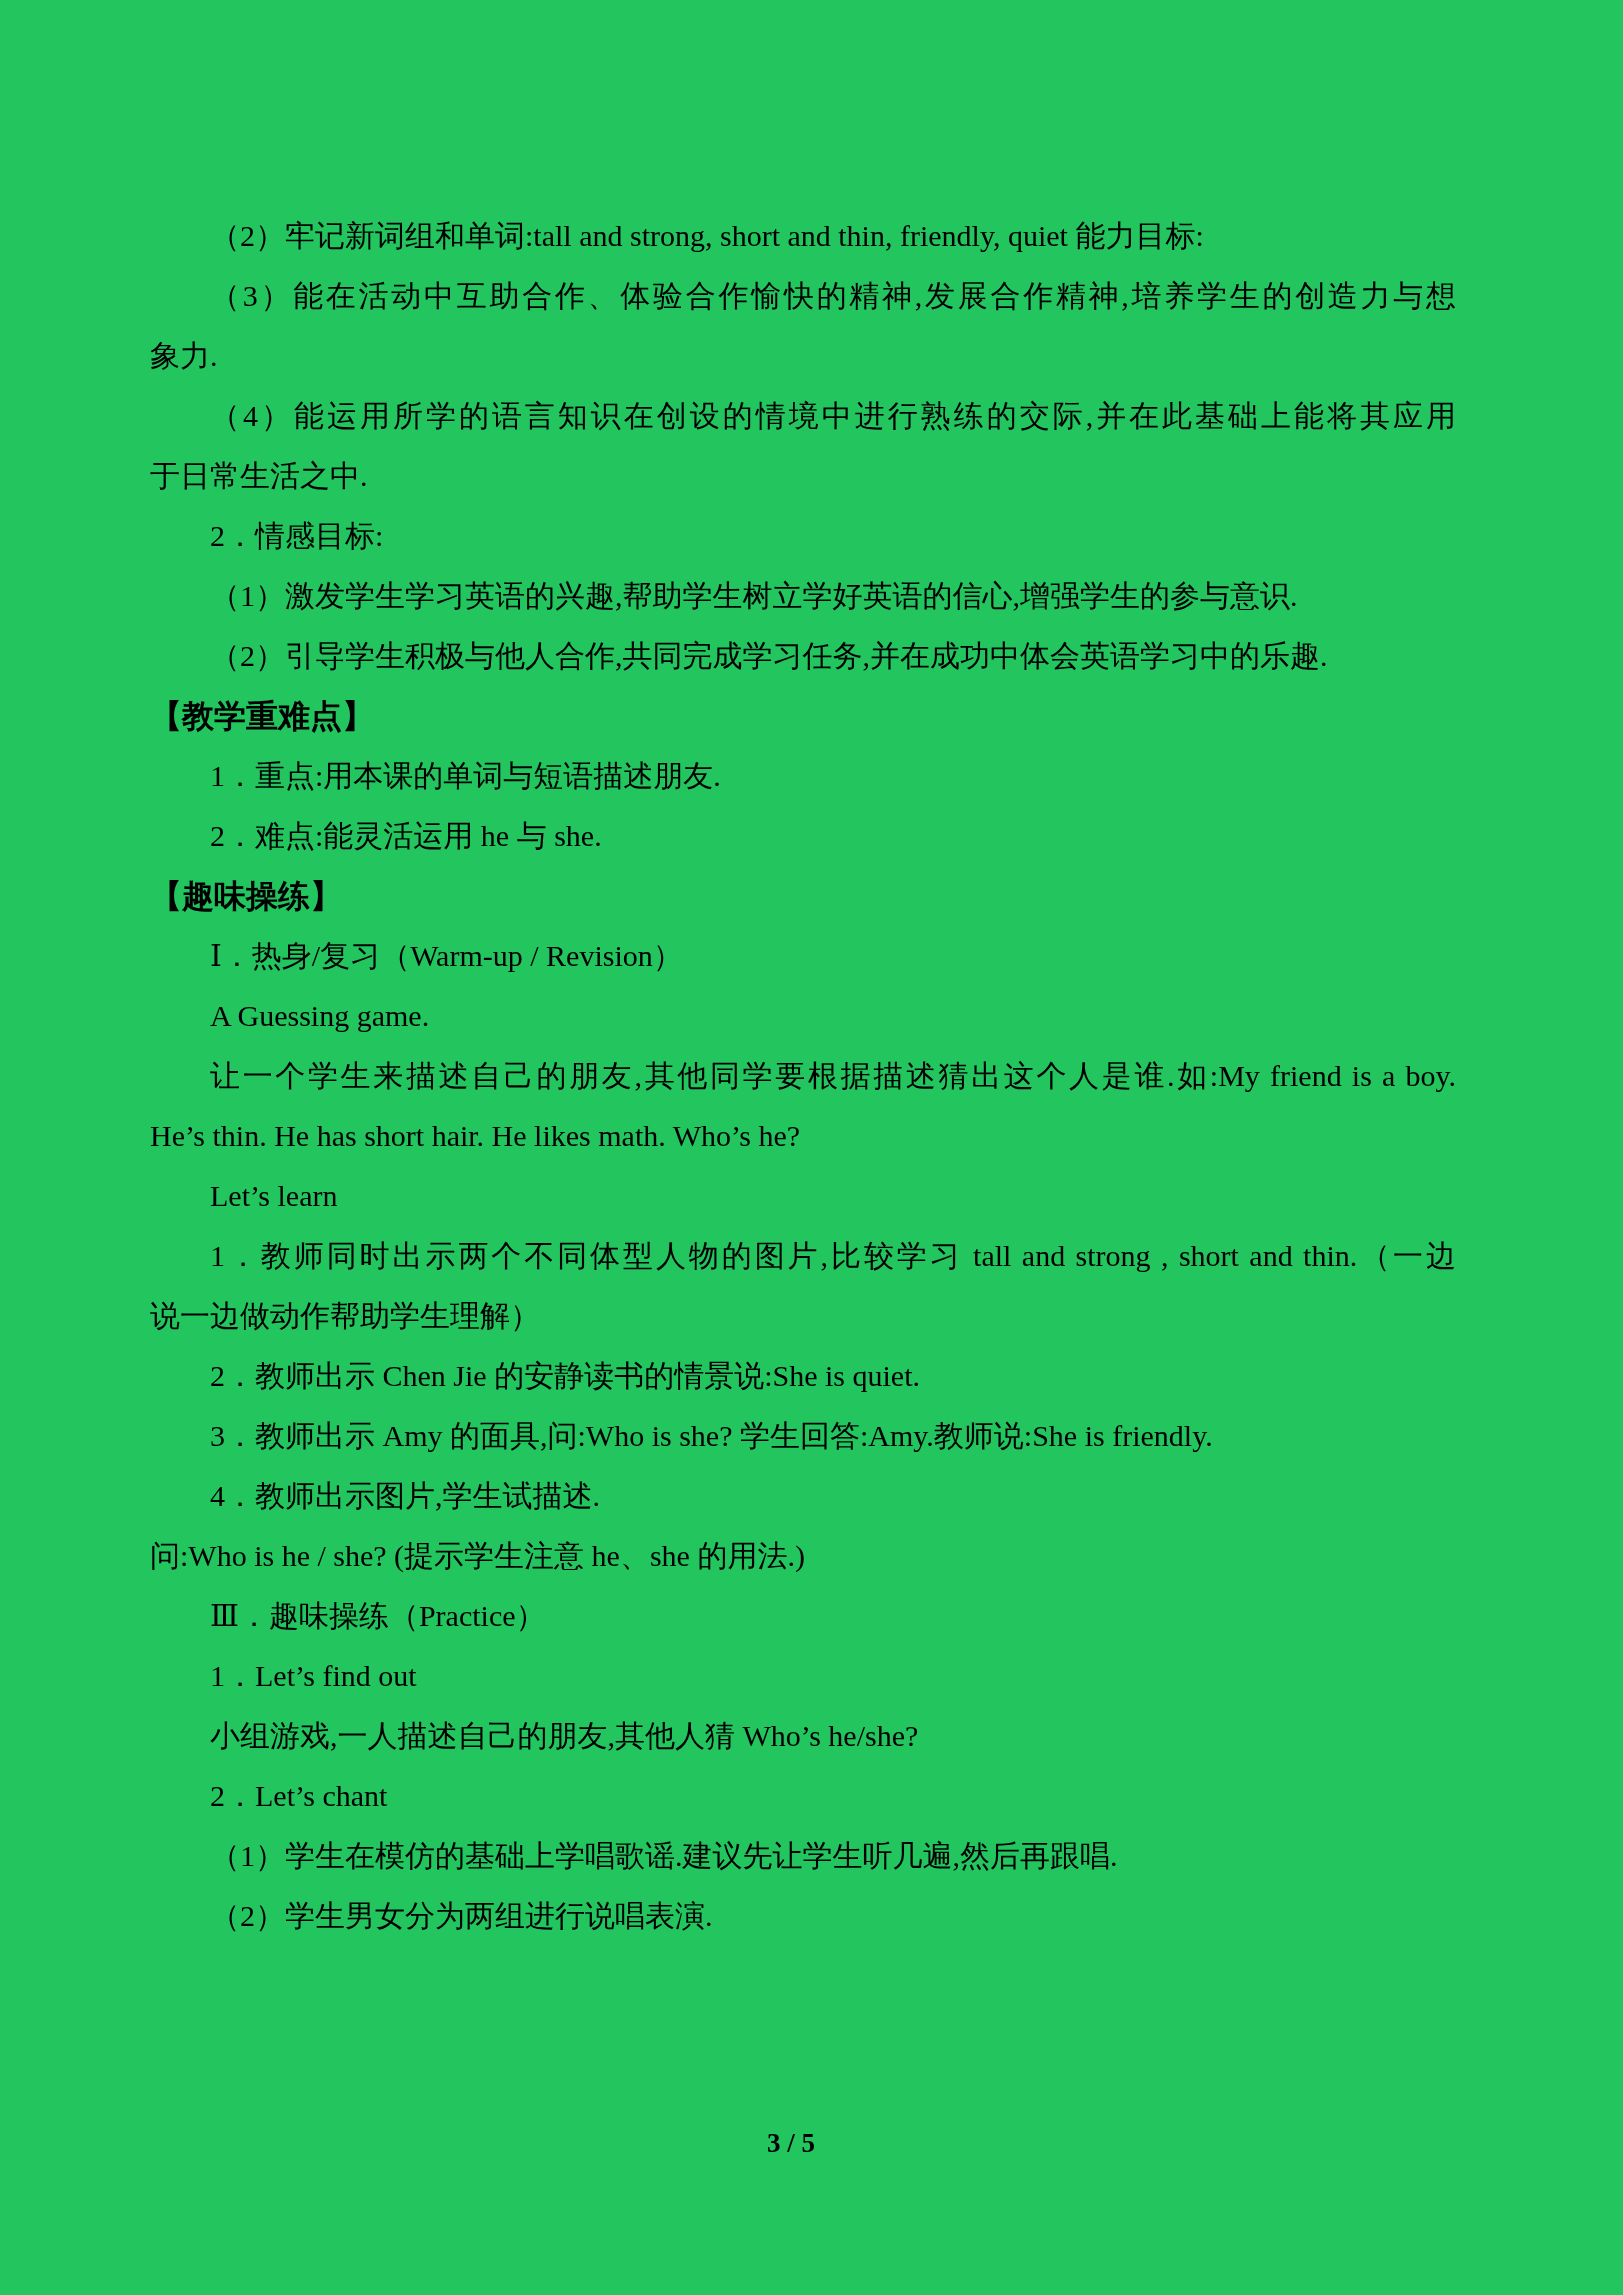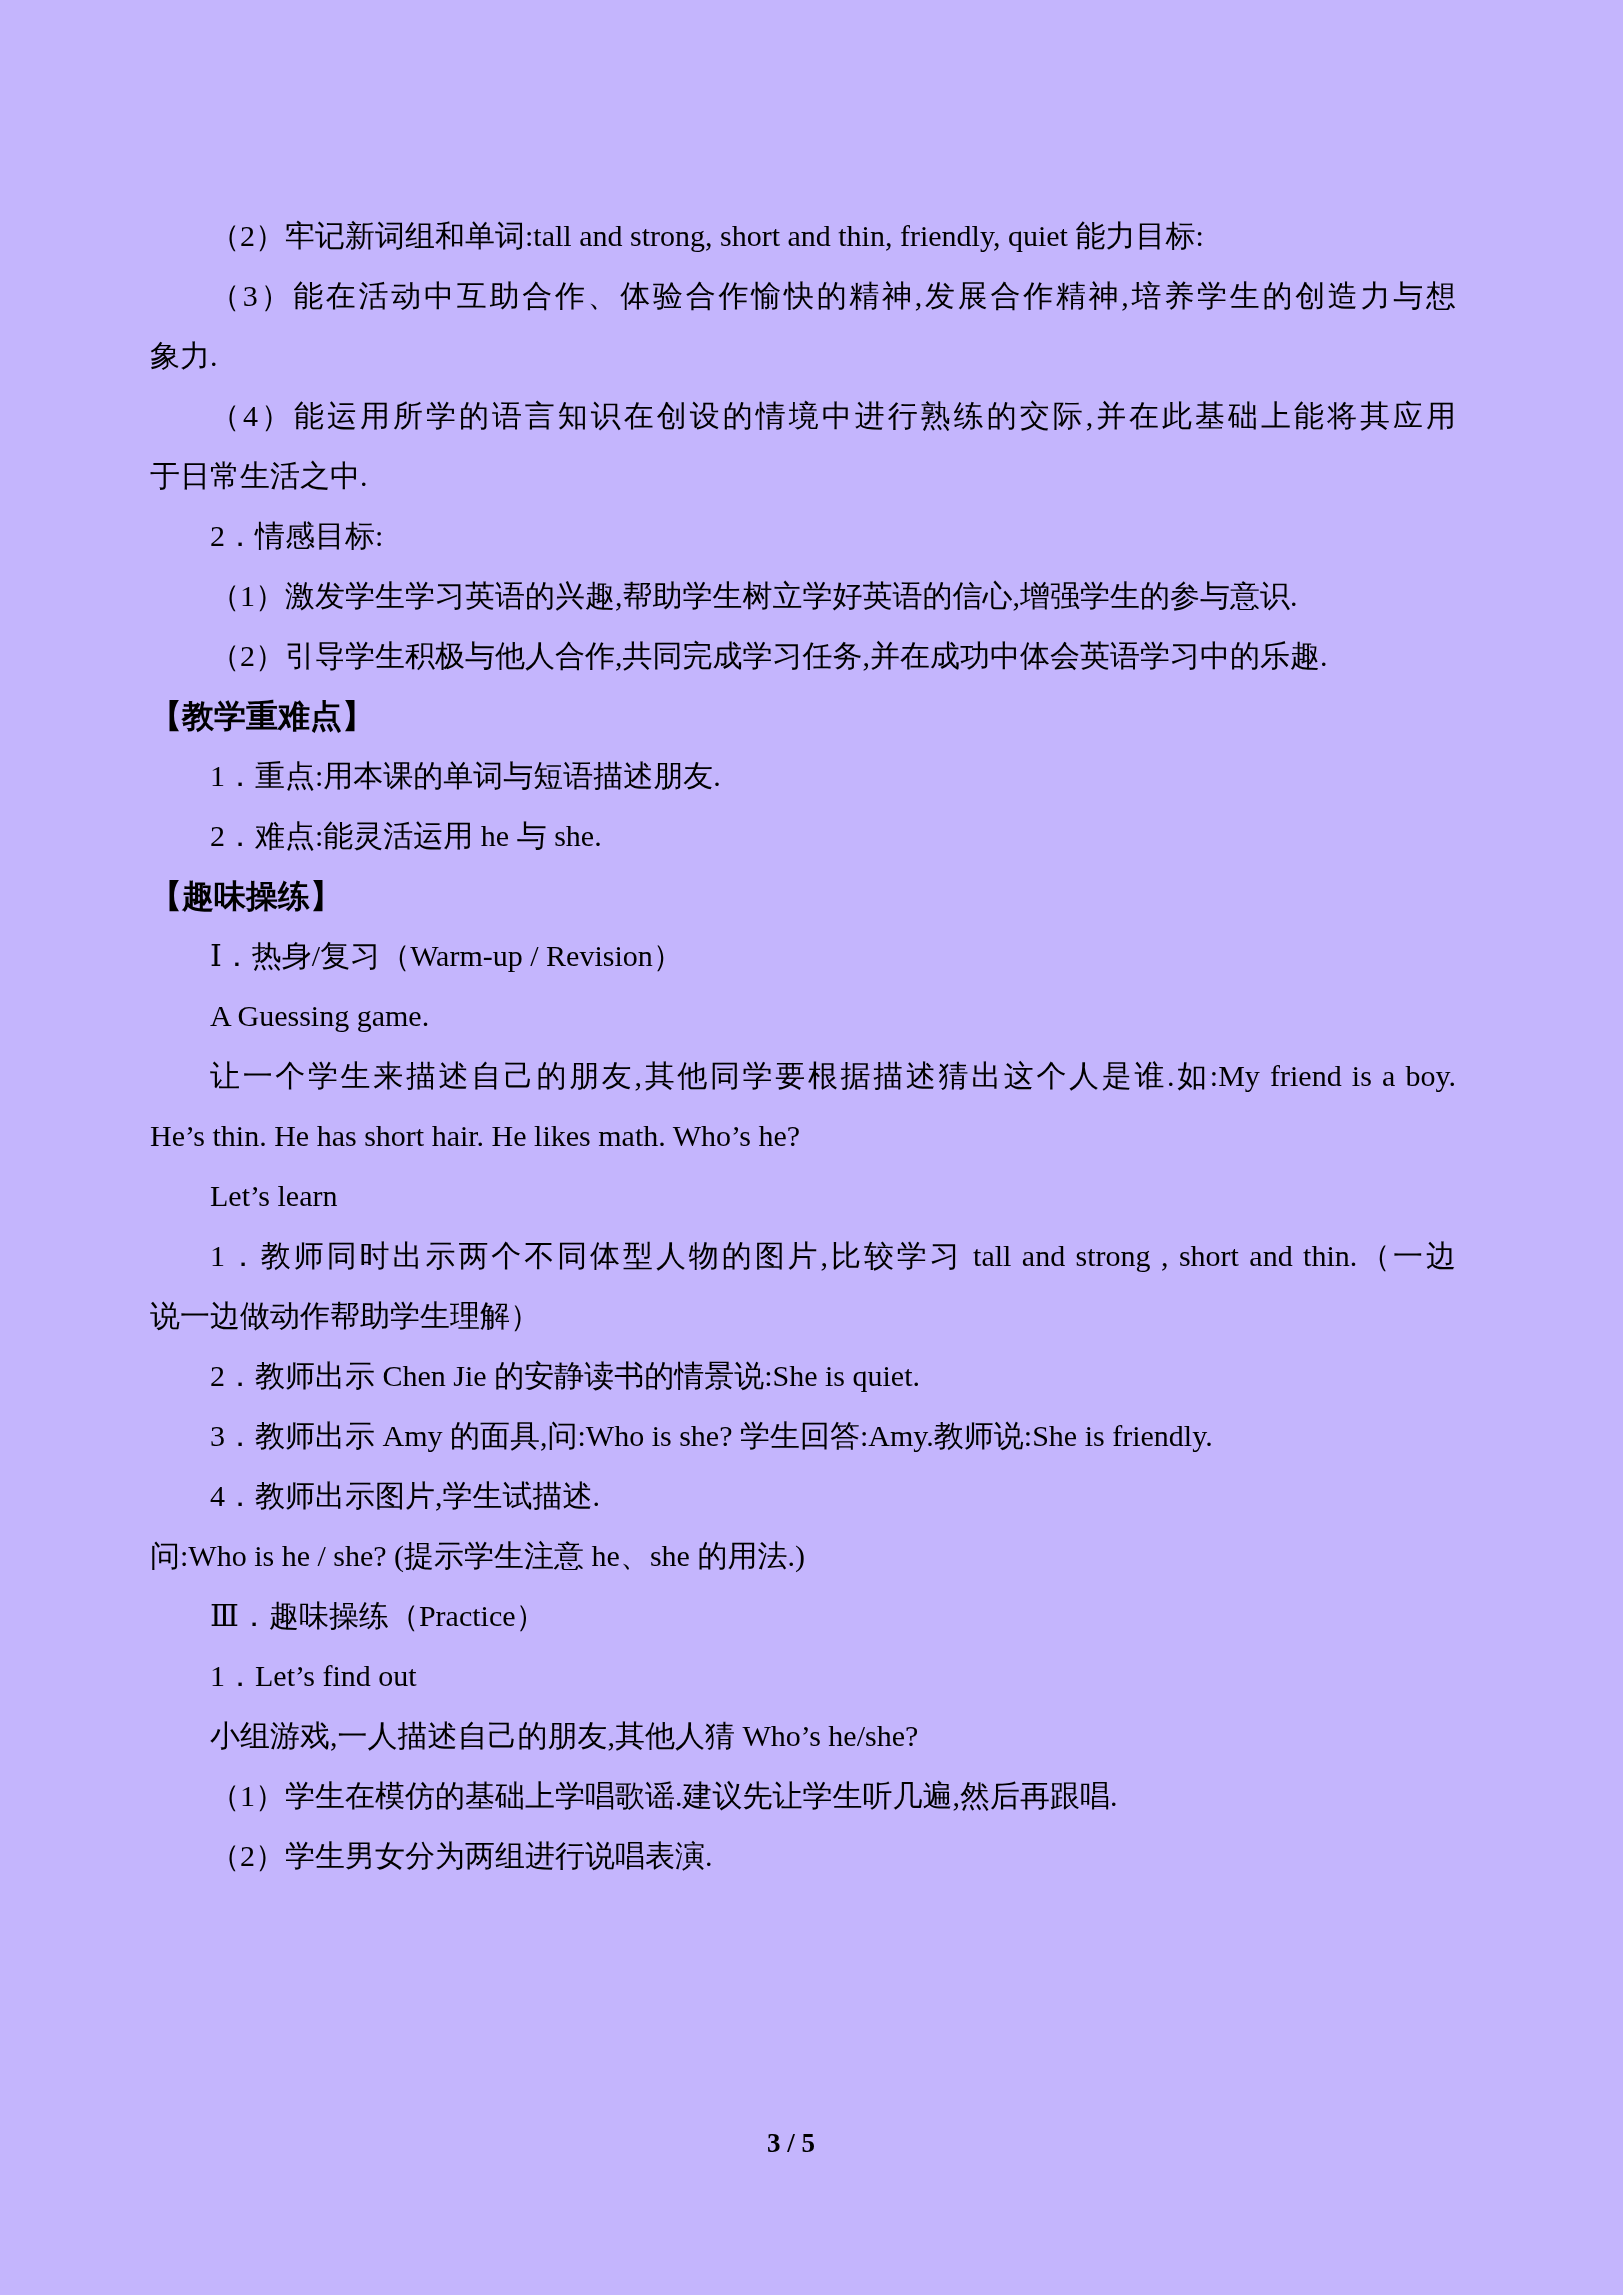--- a/index.html
+++ b/index.html
@@ -4,21 +4,21 @@
 <style>
   html, body {
     margin: 0;
     padding: 0;
     background: #ffffff;
   }
   .page {
     position: relative;
     width: 1623px;
     height: 2295px;
-    background: #c4b5fd;
+    background: #22c55e;
     color: #000000;
     font-family: "Liberation Serif", "DejaVu Serif", serif;
     overflow: hidden;
   }
   .content {
     position: absolute;
     left: 150px;
     top: 206px;
     width: 1306px;
   }
@@ -78,18 +78,19 @@
     <p class="line indent">Let’s learn</p>
     <p class="line indent justify">1．教师同时出示两个不同体型人物的图片,比较学习 tall and strong , short and thin.（一边</p>
     <p class="line">说一边做动作帮助学生理解）</p>
     <p class="line indent">2．教师出示 Chen Jie 的安静读书的情景说:She is quiet.</p>
     <p class="line indent">3．教师出示 Amy 的面具,问:Who is she? 学生回答:Amy.教师说:She is friendly.</p>
     <p class="line indent">4．教师出示图片,学生试描述.</p>
     <p class="line">问:Who is he / she? (提示学生注意 he、she 的用法.)</p>
     <p class="line indent">Ⅲ．趣味操练（Practice）</p>
     <p class="line indent">1．Let’s find out</p>
     <p class="line indent">小组游戏,一人描述自己的朋友,其他人猜 Who’s he/she?</p>
+    <p class="line indent">2．Let’s chant</p>
     <p class="line indent">（1）学生在模仿的基础上学唱歌谣.建议先让学生听几遍,然后再跟唱.</p>
     <p class="line indent">（2）学生男女分为两组进行说唱表演.</p>
   </div>
   <p class="footer">3 / 5</p>
 </div>
 
 
 </body></html>

